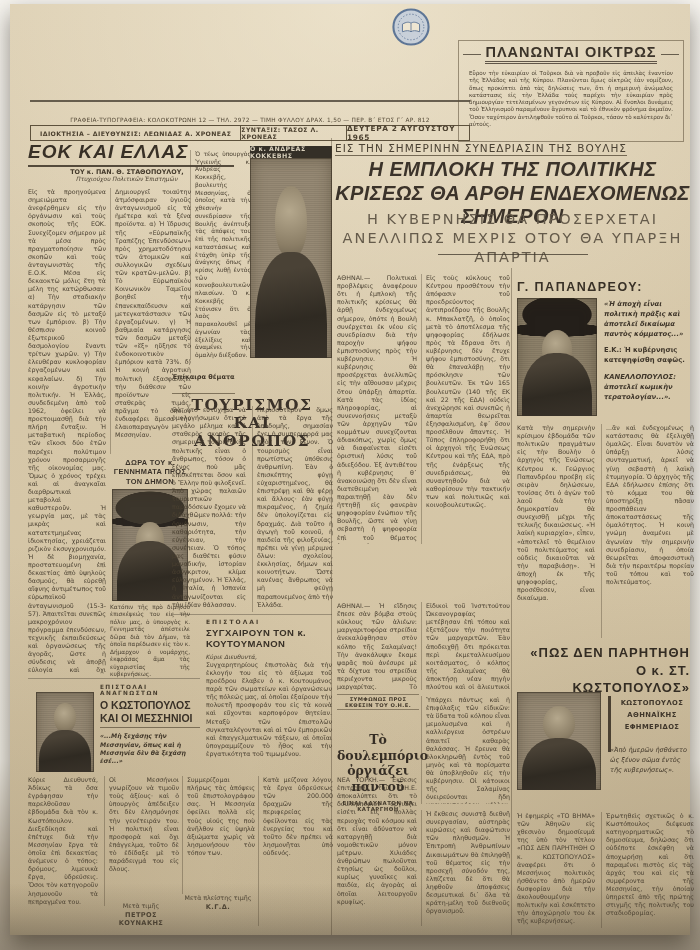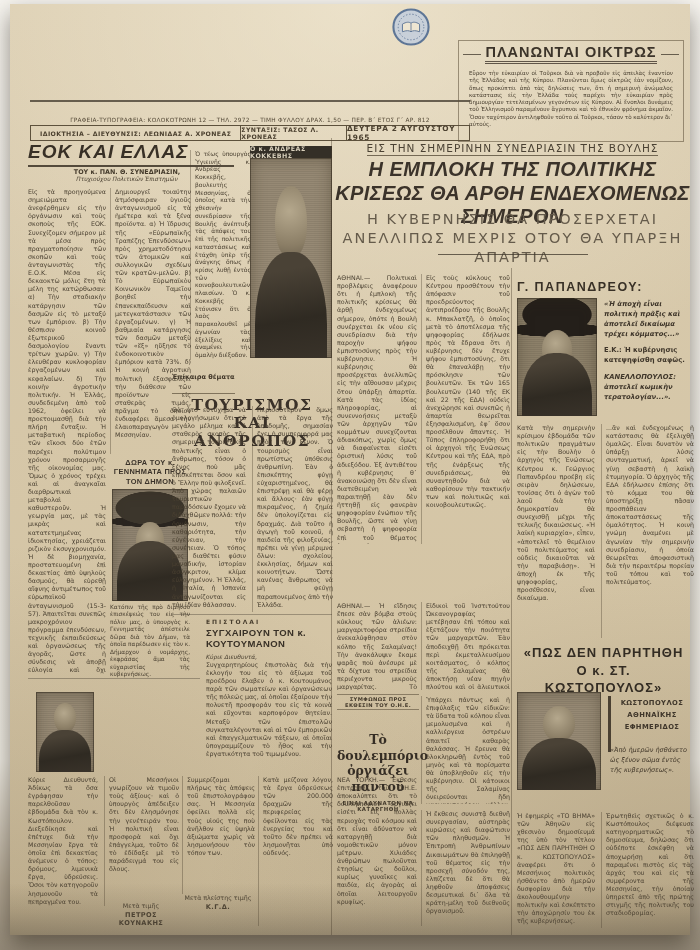--- a/index.html
+++ b/index.html
@@ -27,21 +27,21 @@
   .m-prefix{font-family:"DejaVu Serif",serif;font-weight:bold;font-size:29px;letter-spacing:2px;color:#35able;color:#352e24;}
   .m-main{font-family:"DejaVu Serif",serif;font-weight:bold;font-size:62px;line-height:.9;color:#352e24;
           display:inline-block;transform:scaleX(1.18);transform-origin:left bottom;letter-spacing:1px;}
   .m-sub{font-family:"DejaVu Serif",serif;font-weight:bold;font-size:11.5px;letter-spacing:1.6px;text-align:center;color:#3a3226;}
   .m-info{font-size:5.8px;text-align:center;color:#55struct;color:#554a38;letter-spacing:.3px;}
   .m-bar{display:flex;border:1px solid #5d513c;height:14px;align-items:stretch;}
   .m-cell{display:flex;align-items:center;justify-content:center;font-size:6.2px;font-weight:bold;color:#4c4130;letter-spacing:.4px;}
   .m-cell+.m-cell{border-left:1px solid #5d513c;}
 
   
-  .kicker-line{font-size:10.5px;letter-spacing:1px;text-align:center;color:#4a4133;font-weight:500;}
+  .kicker-line{font-size:10.5px;letter-spacing:1px;text-align:left;color:#4a4133;font-weight:500;}
   .h1{font-family:"Liberation Sans",sans-serif;font-weight:bold;font-style:italic;font-size:20px;line-height:1.18;
       text-align:center;color:#3b332a;letter-spacing:.4px;}
   .h2{font-size:14.5px;line-height:1.3;text-align:center;color:#655b4b;letter-spacing:2px;}
   .tagline{font-size:9px;font-weight:bold;font-style:italic;text-align:center;color:#43382c;letter-spacing:.6px;}
   .boxkick{font-size:6px;letter-spacing:1.6px;text-align:center;color:#4a4133;border-top:1px solid rgba(70,58,40,.7);
            border-bottom:1px solid rgba(70,58,40,.7);padding:1.5px 0;font-weight:bold;}
 
   
   .photo{position:absolute;overflow:hidden;background-color:#968974;
      background-image:repeating-linear-gradient(0deg, rgba(40,34,26,.09) 0 1px, rgba(0,0,0,0) 1px 2px);
@@ -101,21 +101,21 @@
       <div class="just" style="margin:6px 10px 0 10px;font-size:5.6px;line-height:1.3;height:62px;">Εὗρον τὴν εὐκαιρίαν οἱ Τοῦρκοι διὰ νὰ προβοῦν εἰς ἀπειλὰς ἐναντίον τῆς Ἑλλάδος καὶ τῆς Κύπρου. Πλανῶνται ὅμως οἰκτρῶς ἐὰν νομίζουν, ὅπως προκύπτει ἀπὸ τὰς δηλώσεις των, ὅτι ἡ σημερινὴ ἀνώμαλος κατάστασις εἰς τὴν Ἑλλάδα τοὺς παρέχει τὴν εὐκαιρίαν πρὸς δημιουργίαν τετελεσμένων γεγονότων εἰς Κύπρον. Αἱ ἔνοπλοι δυνάμεις τοῦ Ἑλληνισμοῦ παραμένουν ἄγρυπνοι καὶ τὸ ἐθνικὸν φρόνημα ἀκμαῖον. Ὅσον ταχύτερον ἀντιληφθοῦν τοῦτο οἱ Τοῦρκοι, τόσον τὸ καλύτερον δι᾽ αὐτούς.</div>
     </div>
 
     <div class="abs kicker-line" style="left:325px;top:138px;width:355px;"><span style="border-bottom:1px solid rgba(70,58,40,.7);padding-bottom:1px;">ΕΙΣ ΤΗΝ ΣΗΜΕΡΙΝΗΝ ΣΥΝΕΔΡΙΑΣΙΝ ΤΗΣ ΒΟΥΛΗΣ</span></div>
     <div class="abs h1" style="left:325px;top:154px;width:355px;">Η ΕΜΠΛΟΚΗ ΤΗΣ ΠΟΛΙΤΙΚΗΣ ΚΡΙΣΕΩΣ ΘΑ ΑΡΘΗ ΕΝΔΕΧΟΜΕΝΩΣ ΣΗΜΕΡΟΝ</div>
     <div class="abs h2" style="left:325px;top:206px;width:355px;">Η ΚΥΒΕΡΝΗΣΙΣ ΘΑ ΠΡΟΣΕΡΧΕΤΑΙ ΑΝΕΛΛΙΠΩΣ ΜΕΧΡΙΣ ΟΤΟΥ ΘΑ ΥΠΑΡΞΗ ΑΠΑΡΤΙΑ</div>
     <div class="abs hr" style="left:428px;top:250px;width:150px;"></div>
 
     <div class="abs sans" style="left:18px;top:137px;width:206px;font-weight:bold;font-style:italic;font-size:19px;letter-spacing:1px;color:#38302_;color:#38302 6;color:#383026;border-bottom:2px solid rgba(60,50,38,.85);padding-bottom:2px;">ΕΟΚ ΚΑΙ ΕΛΛΑΣ</div>
     <div class="abs" style="left:24px;top:164px;width:186px;text-align:center;">
-      <div style="font-size:6.4px;font-weight:bold;color:#453b2c;">ΤΟΥ κ. ΠΑΝ. Θ. ΣΥΝΕΔΡΙΑΣΙΝ,</div>
+      <div style="font-size:6.4px;font-weight:bold;color:#453b2c;">ΤΟΥ κ. ΠΑΝ. Θ. ΣΤΑΘΟΠΟΥΛΟΥ,</div>
       <div style="font-size:5.9px;font-style:italic;color:#4c4233;">Πτυχιούχου Πολιτικῶν Ἐπιστημῶν</div>
     </div>
     <div class="abs just" style="left:18px;top:184px;width:78px;height:486px;">Εἰς τὰ προηγούμενα σημειώματα ἀνεφέρθημεν εἰς τὴν ὀργάνωσιν καὶ τοὺς σκοποὺς τῆς ΕΟΚ. Συνεχίζομεν σήμερον μὲ τὰ μέσα πρὸς πραγματοποίησιν τῶν σκοπῶν καὶ τοὺς ἀνταγωνιστὰς τῆς Ε.Ο.Κ. Μέσα εἰς δεκαοκτὼ μόλις ἔτη τὰ μέλη της κατώρθωσαν: α) Τὴν σταδιακὴν κατάργησιν τῶν δασμῶν εἰς τὸ μεταξύ των ἐμπόριον. β) Τὴν θέσπισιν κοινοῦ ἐξωτερικοῦ δασμολογίου ἔναντι τρίτων χωρῶν. γ) Τὴν ἐλευθέραν κυκλοφορίαν ἐργαζομένων καὶ κεφαλαίων. δ) Τὴν κοινὴν ἀγροτικὴν πολιτικήν. Ἡ Ἑλλάς, συνδεδεμένη ἀπὸ τοῦ 1962, ὀφείλει νὰ προετοιμασθῇ διὰ τὴν πλήρη ἔνταξιν. Ἡ μεταβατικὴ περίοδος τῶν εἴκοσι δύο ἐτῶν παρέχει πολύτιμον χρόνον προσαρμογῆς τῆς οἰκονομίας μας. Ὅμως ὁ χρόνος τρέχει καὶ αἱ ἀναγκαῖαι διαρθρωτικαὶ μεταβολαὶ καθυστεροῦν. Ἡ γεωργία μας, μὲ τὰς μικρὰς καὶ κατατετμημένας ἰδιοκτησίας, χρειάζεται ριζικὸν ἐκσυγχρονισμόν. Ἡ δὲ βιομηχανία, προστατευομένη ἐπὶ δεκαετίας ἀπὸ ὑψηλοὺς δασμούς, θὰ εὑρεθῇ αἴφνης ἀντιμέτωπος τοῦ εὐρωπαϊκοῦ ἀνταγωνισμοῦ (15-3-57). Ἀπαιτεῖται συνεπῶς μακροχρόνιον πρόγραμμα ἐπενδύσεων, τεχνικῆς ἐκπαιδεύσεως καὶ ὀργανώσεως τῆς ἀγορᾶς, ὥστε ἡ σύνδεσις νὰ ἀποβῇ εὐλογία καὶ ὄχι δοκιμασία διὰ τὸν τόπον. Ἡ συνέχεια εἰς τὸ προσεχὲς σημείωμα.</div>
     <div class="abs just vr" style="left:100px;top:184px;width:76px;height:266px;">Δημιουργεῖ τοιαύτην ἀτμόσφαιραν ὑγιοῦς ἀνταγωνισμοῦ εἰς τὰ ἡμέτερα καὶ τὰ ξένα προϊόντα. α) Ἡ ἵδρυσις τῆς «Εὐρωπαϊκῆς Τραπέζης Ἐπενδύσεων» πρὸς χρηματοδότησιν τῶν ἀτομικῶν καὶ συλλογικῶν σχεδίων τῶν κρατῶν-μελῶν. β) Τὸ Εὐρωπαϊκὸν Κοινωνικὸν Ταμεῖον βοηθεῖ τὴν ἐπανεκπαίδευσιν καὶ μετεγκατάστασιν τῶν ἐργαζομένων. γ) Ἡ βαθμιαία κατάργησις τῶν δασμῶν μεταξὺ τῶν «ἕξ» ηὔξησε τὸ ἐνδοκοινοτικὸν ἐμπόριον κατὰ 73%. δ) Ἡ κοινὴ ἀγροτικὴ πολιτικὴ ἐξασφαλίζει τὴν διάθεσιν τῶν προϊόντων εἰς σταθερὰς τιμάς, πρᾶγμα τὸ ὁποῖον ἐνδιαφέρει ἄμεσα τὴν ἐλαιοπαραγωγὸν Μεσσηνίαν.</div>
 
     <div class="abs" style="left:100px;top:454px;width:80px;">
       <div class="sans" style="font-weight:bold;font-size:7.4px;line-height:1.25;text-align:center;color:#3b332a;letter-spacing:.3px;">ΔΩΡΑ ΤΟΥ κ. ΓΕΝΝΗΜΑΤΑ ΠΡΟΣ ΤΟΝ ΔΗΜΟΝ</div>
       <div class="photo ph-cap" style="position:relative;display:block;width:76px;height:112px;margin:3px auto 0 auto;"></div>
       <div class="just" style="margin-top:3px;font-size:5.8px;height:80px;">Κατόπιν τῆς πρὸ διμήνου ἐπισκέψεώς του εἰς τὴν πόλιν μας, ὁ ὑπουργὸς κ. Γεννηματᾶς ἀπέστειλε δῶρα διὰ τὸν Δῆμον, τὰ ὁποῖα παρέδωσεν εἰς τὸν κ. Δήμαρχον ὁ νομάρχης, ἐκφράσας ἅμα τὰς εὐχαριστίας τῆς κυβερνήσεως.</div>
     </div>
@@ -134,20 +134,25 @@
     <div class="abs hr" style="left:162px;top:610px;width:160px;opacity:.5;"></div>
     <div class="abs" style="left:196px;top:614px;width:126px;">
       <div style="font-size:6px;letter-spacing:2px;font-weight:bold;color:#473d2d;">ΕΠΙΣΤΟΛΑΙ</div>
       <div class="sans" style="font-weight:bold;font-size:9.5px;line-height:1.2;color:#38302 6;color:#383026;margin-top:2px;letter-spacing:.4px;">ΣΥΓΧΑΙΡΟΥΝ ΤΟΝ κ. ΚΟΥΤΟΥΜΑΝΟΝ</div>
       <div style="font-size:6px;font-style:italic;color:#4a4031;margin-top:3px;">Κύριε Διευθυντά,</div>
       <div class="just" style="margin-top:1px;height:98px;">Συγχαρητηρίους ἐπιστολὰς διὰ τὴν ἐκλογήν του εἰς τὸ ἀξίωμα τοῦ προέδρου ἔλαβεν ὁ κ. Κουτουμάνος παρὰ τῶν σωματείων καὶ ὀργανώσεων τῆς πόλεώς μας, αἱ ὁποῖαι ἐξαίρουν τὴν πολυετῆ προσφοράν του εἰς τὰ κοινὰ καὶ εὔχονται καρποφόρον θητείαν. Μεταξὺ τῶν ἐπιστολῶν συγκαταλέγονται καὶ αἱ τῶν ἐμπορικῶν καὶ ἐπαγγελματικῶν τάξεων, αἱ ὁποῖαι ὑπογραμμίζουν τὸ ἦθος καὶ τὴν ἐργατικότητα τοῦ τιμωμένου.</div>
     </div>
 
     <div class="abs hr" style="left:18px;top:674px;width:172px;opacity:.5;"></div>
     <div class="photo" style="left:26px;top:688px;width:58px;height:80px;"></div>
+    <div class="abs" style="left:90px;top:680px;width:100px;">
+      <div style="font-size:5.8px;letter-spacing:1.4px;font-weight:bold;color:#473d2d;">ΕΠΙΣΤΟΛΑΙ ΑΝΑΓΝΩΣΤΩΝ</div>
+      <div class="sans" style="font-weight:bold;font-size:10.5px;line-height:1.25;color:#383026;margin-top:3px;border-bottom:1px solid rgba(70,58,40,.6);padding-bottom:2px;">Ο ΚΩΣΤΟΠΟΥΛΟΣ ΚΑΙ ΟΙ ΜΕΣΣΗΝΙΟΙ</div>
+      <div style="font-size:6.2px;font-weight:bold;font-style:italic;color:#42382a;margin-top:4px;line-height:1.35;">«...Μὴ ξεχάσῃς τὴν Μεσσηνίαν, ὅπως καὶ ἡ Μεσσηνία δὲν θὰ ξεχάσῃ ἐσέ...»</div>
+    </div>
     <div class="abs just" style="left:18px;top:772px;width:70px;height:136px;">Κύριε Διευθυντά, Ἀδίκως τὰ ὅσα ἐγράφησαν τὴν παρελθοῦσαν ἑβδομάδα διὰ τὸν κ. Κωστόπουλον. Διεξεδίκησε καὶ ἐπέτυχε διὰ τὴν Μεσσηνίαν ἔργα τὰ ὁποῖα ἐπὶ δεκαετίας ἀνέμενεν ὁ τόπος: δρόμους, λιμενικὰ ἔργα, ὑδρεύσεις. Ὅσοι τὸν κατηγοροῦν λησμονοῦν τὰ πεπραγμένα του.</div>
     <div class="abs just vr" style="left:94px;top:772px;width:70px;height:130px;">Οἱ Μεσσήνιοι γνωρίζουν νὰ τιμοῦν τοὺς ἀξίους· καὶ ὁ ὑπουργὸς ἀπέδειξεν ὅτι δὲν ἐλησμόνησε τὴν γενέτειράν του. Ἡ πολιτικὴ εἶναι προσφορὰ καὶ ὄχι ἐπάγγελμα, τοῦτο δὲ τὸ ἐδίδαξε μὲ τὸ παράδειγμά του εἰς ὅλους.</div>
     <div class="abs sig" style="left:94px;top:898px;width:74px;">
       <span>Μετὰ τιμῆς</span>
       <b>ΠΕΤΡΟΣ ΚΟΥΝΑΚΗΣ</b>
     </div>
     <div class="abs just vr" style="left:172px;top:772px;width:68px;height:118px;">Συμμερίζομαι πλήρως τὰς ἀπόψεις τοῦ ἐπιστολογράφου σας. Ἡ Μεσσηνία ὀφείλει πολλὰ εἰς τοὺς υἱούς της ποὺ ἀνῆλθον εἰς ὑψηλὰ ἀξιώματα χωρὶς νὰ λησμονήσουν τὸν τόπον των.</div>
     <div class="abs sig" style="left:172px;top:890px;width:72px;">
       <span>Μετὰ πλείστης τιμῆς</span>
       <b>Κ.Γ.Δ.</b>
@@ -168,28 +173,28 @@
       <div style="font-size:5.4px;font-weight:bold;letter-spacing:.5px;text-align:center;color:#453b2c;margin-top:5px;">ΕΙΝΑΙ ΑΔΥΝΑΤΟΝ ΝΑ ΚΑΤΑΡΓΗΘΗ</div>
     </div>
     <div class="abs just" style="left:327px;top:772px;width:80px;height:150px;">ΝΕΑ ΥΟΡΚΗ.— Ἔκθεσις ἐπιτροπῆς τοῦ Ο.Η.Ε. ἀποκαλύπτει ὅτι τὸ δουλεμπόριον ὀργιάζει εἰσέτι εἰς πολλὰς περιοχὰς τοῦ κόσμου καὶ ὅτι εἶναι ἀδύνατον νὰ καταργηθῇ διὰ νομοθετικῶν μόνον μέτρων. Χιλιάδες ἀνθρώπων πωλοῦνται ἐτησίως ὡς δοῦλοι, κυρίως γυναῖκες καὶ παιδία, εἰς ἀγορὰς αἱ ὁποῖαι λειτουργοῦν κρυφίως.</div>
     <div class="abs just vr" style="left:411px;top:806px;width:84px;height:116px;">Ἡ ἔκθεσις συνιστᾷ διεθνῆ συνεργασίαν, αὐστηρὰς κυρώσεις καὶ διαφώτισιν τῶν πληθυσμῶν. Ἡ Ἐπιτροπὴ Ἀνθρωπίνων Δικαιωμάτων θὰ ἐπιληφθῇ τοῦ θέματος εἰς τὴν προσεχῆ σύνοδόν της, ἐλπίζεται δὲ ὅτι θὰ ληφθοῦν ἀποφάσεις δεσμευτικαὶ δι᾽ ὅλα τὰ κράτη-μέλη τοῦ διεθνοῦς ὀργανισμοῦ.</div>
 
     <div class="abs" style="left:501px;top:264px;width:1px;height:667px;background:rgba(70,58,40,.4);"></div>
 
     <div class="abs sans" style="left:507px;top:276px;width:196px;font-weight:bold;font-size:12.5px;letter-spacing:1.5px;color:#38302 6;color:#383026;">Γ. ΠΑΠΑΝΔΡΕΟΥ:</div>
     <div class="photo ph-hat" style="left:507px;top:294px;width:80px;height:118px;"></div>
     <div class="abs" style="left:594px;top:296px;width:86px;">
-      <div style="font-size:6.8px;font-weight:bold;font-style:italic;line-height:1.45;color:#3f362a;">«Ἡ ἀποχὴ εἶναι πολιτικὴ πρᾶξις καὶ ἀποτελεῖ δικαίωμα τρέχει κόμματος...»</div>
+      <div style="font-size:6.8px;font-weight:bold;font-style:italic;line-height:1.45;color:#3f362a;">«Ἡ ἀποχὴ εἶναι πολιτικὴ πρᾶξις καὶ ἀποτελεῖ δικαίωμα παντὸς κόμματος...»</div>
       <div style="font-size:6.8px;font-weight:bold;line-height:1.45;color:#3f362a;margin-top:7px;">Ε.Κ.: Ἡ κυβέρνησις κατεψηφίσθη σαφῶς.</div>
       <div style="font-size:6.8px;font-weight:bold;font-style:italic;line-height:1.45;color:#3f362a;margin-top:7px;">ΚΑΝΕΛΛΟΠΟΥΛΟΣ: ἀποτελεῖ κωμικὴν τερατολογίαν...».</div>
     </div>
     <div class="abs just" style="left:507px;top:420px;width:78px;height:214px;">Κατὰ τὴν σημερινὴν κρίσιμον ἑβδομάδα τῶν πολιτικῶν πραγμάτων εἰς τὴν Βουλὴν ὁ ἀρχηγὸς τῆς Ἑνώσεως Κέντρου κ. Γεώργιος Παπανδρέου προέβη εἰς σειρὰν δηλώσεων, τονίσας ὅτι ὁ ἀγὼν τοῦ λαοῦ διὰ τὴν δημοκρατίαν θὰ συνεχισθῇ μέχρι τῆς τελικῆς δικαιώσεως. «Ἡ λαϊκὴ κυριαρχία», εἶπεν, «ἀποτελεῖ τὸ θεμέλιον τοῦ πολιτεύματος καὶ οὐδεὶς δικαιοῦται νὰ τὴν παραβιάσῃ». Ἡ ἀποχὴ ἐκ τῆς ψηφοφορίας, προσέθεσεν, εἶναι δικαίωμα.</div>
     <div class="abs just vr" style="left:591px;top:420px;width:88px;height:214px;">...ἂν καὶ ἐνδεχομένως ἡ κατάστασις θὰ ἐξελιχθῇ ὁμαλῶς. Εἶναι δυνατὸν νὰ ὑπάρξῃ λύσις συνταγματική, ἀρκεῖ νὰ γίνῃ σεβαστὴ ἡ λαϊκὴ ἐτυμηγορία. Ὁ ἀρχηγὸς τῆς ΕΔΑ ἐδήλωσεν ἐπίσης ὅτι τὸ κόμμα του θὰ ὑποστηρίξῃ πᾶσαν προσπάθειαν ἀποκαταστάσεως τῆς ὁμαλότητος. Ἡ κοινὴ γνώμη ἀναμένει μὲ ἀγωνίαν τὴν σημερινὴν συνεδρίασιν, ἡ ὁποία θεωρεῖται ἀποφασιστικὴ διὰ τὴν περαιτέρω πορείαν τοῦ τόπου καὶ τοῦ πολιτεύματος.</div>
 
-    <div class="abs sans" style="left:507px;top:640px;width:173px;font-weight:bold;font-size:13px;line-height:1.35;letter-spacing:1px;text-align:center;color:#332c23;">«ΠΩΣ ΔΕΝ ΠΑΡΗΤΗΘΗ Ο κ. ΣΤ. ΚΩΣΤΟΠΟΥΛΟΣ»</div>
+    <div class="abs sans" style="left:507px;top:640px;width:173px;font-weight:bold;font-size:13px;line-height:1.35;letter-spacing:1px;text-align:right;color:#332c23;">«ΠΩΣ ΔΕΝ ΠΑΡΗΤΗΘΗ Ο κ. ΣΤ. ΚΩΣΤΟΠΟΥΛΟΣ»</div>
     <div class="photo" style="left:507px;top:688px;width:84px;height:98px;"></div>
     <div class="abs" style="left:598px;top:692px;width:3px;height:56px;background:#46719;background:#4a4032;"></div>
     <div class="abs" style="left:606px;top:694px;width:72px;font-size:6.8px;font-weight:bold;line-height:1.75;text-align:center;color:#3f362a;letter-spacing:.4px;">ΚΩΣΤΟΠΟΥΛΟΣ ΑΘΗΝΑΪΚΗΣ ΕΦΗΜΕΡΙΔΟΣ</div>
     <div class="abs" style="left:600px;top:742px;width:80px;font-size:6.5px;font-style:italic;line-height:1.5;color:#42382a;">«Ἀπὸ ἡμερῶν ἠσθάνετο ὡς ξένον σῶμα ἐντὸς τῆς κυβερνήσεως».</div>
     <div class="abs just" style="left:507px;top:808px;width:78px;height:116px;">Ἡ ἐφημερὶς «ΤΟ ΒΗΜΑ» τῶν Ἀθηνῶν εἰς χθεσινὸν δημοσίευμά της ὑπὸ τὸν τίτλον «ΠΩΣ ΔΕΝ ΠΑΡΗΤΗΘΗ Ο κ. ΚΩΣΤΟΠΟΥΛΟΣ» ἀναφέρει ὅτι ὁ Μεσσήνιος πολιτικὸς ἠσθάνετο ἀπὸ ἡμερῶν δυσφορίαν διὰ τὴν ἀκολουθουμένην πολιτικὴν καὶ ἐσκέπτετο τὴν ἀποχώρησίν του ἐκ τῆς κυβερνήσεως.</div>
     <div class="abs just vr" style="left:591px;top:808px;width:88px;height:116px;">Ἐρωτηθεὶς σχετικῶς ὁ κ. Κωστόπουλος διέψευσε κατηγορηματικῶς τὸ δημοσίευμα, δηλώσας ὅτι οὐδέποτε ἐσκέφθη νὰ ἀποχωρήσῃ καὶ ὅτι παραμένει πιστὸς εἰς τὰς ἀρχάς του καὶ εἰς τὰ συμφέροντα τῆς Μεσσηνίας, τὴν ὁποίαν ὑπηρετεῖ ἀπὸ τῆς πρώτης στιγμῆς τῆς πολιτικῆς του σταδιοδρομίας.</div>
 
     <div class="shade"></div>
   </div>
 </div>

